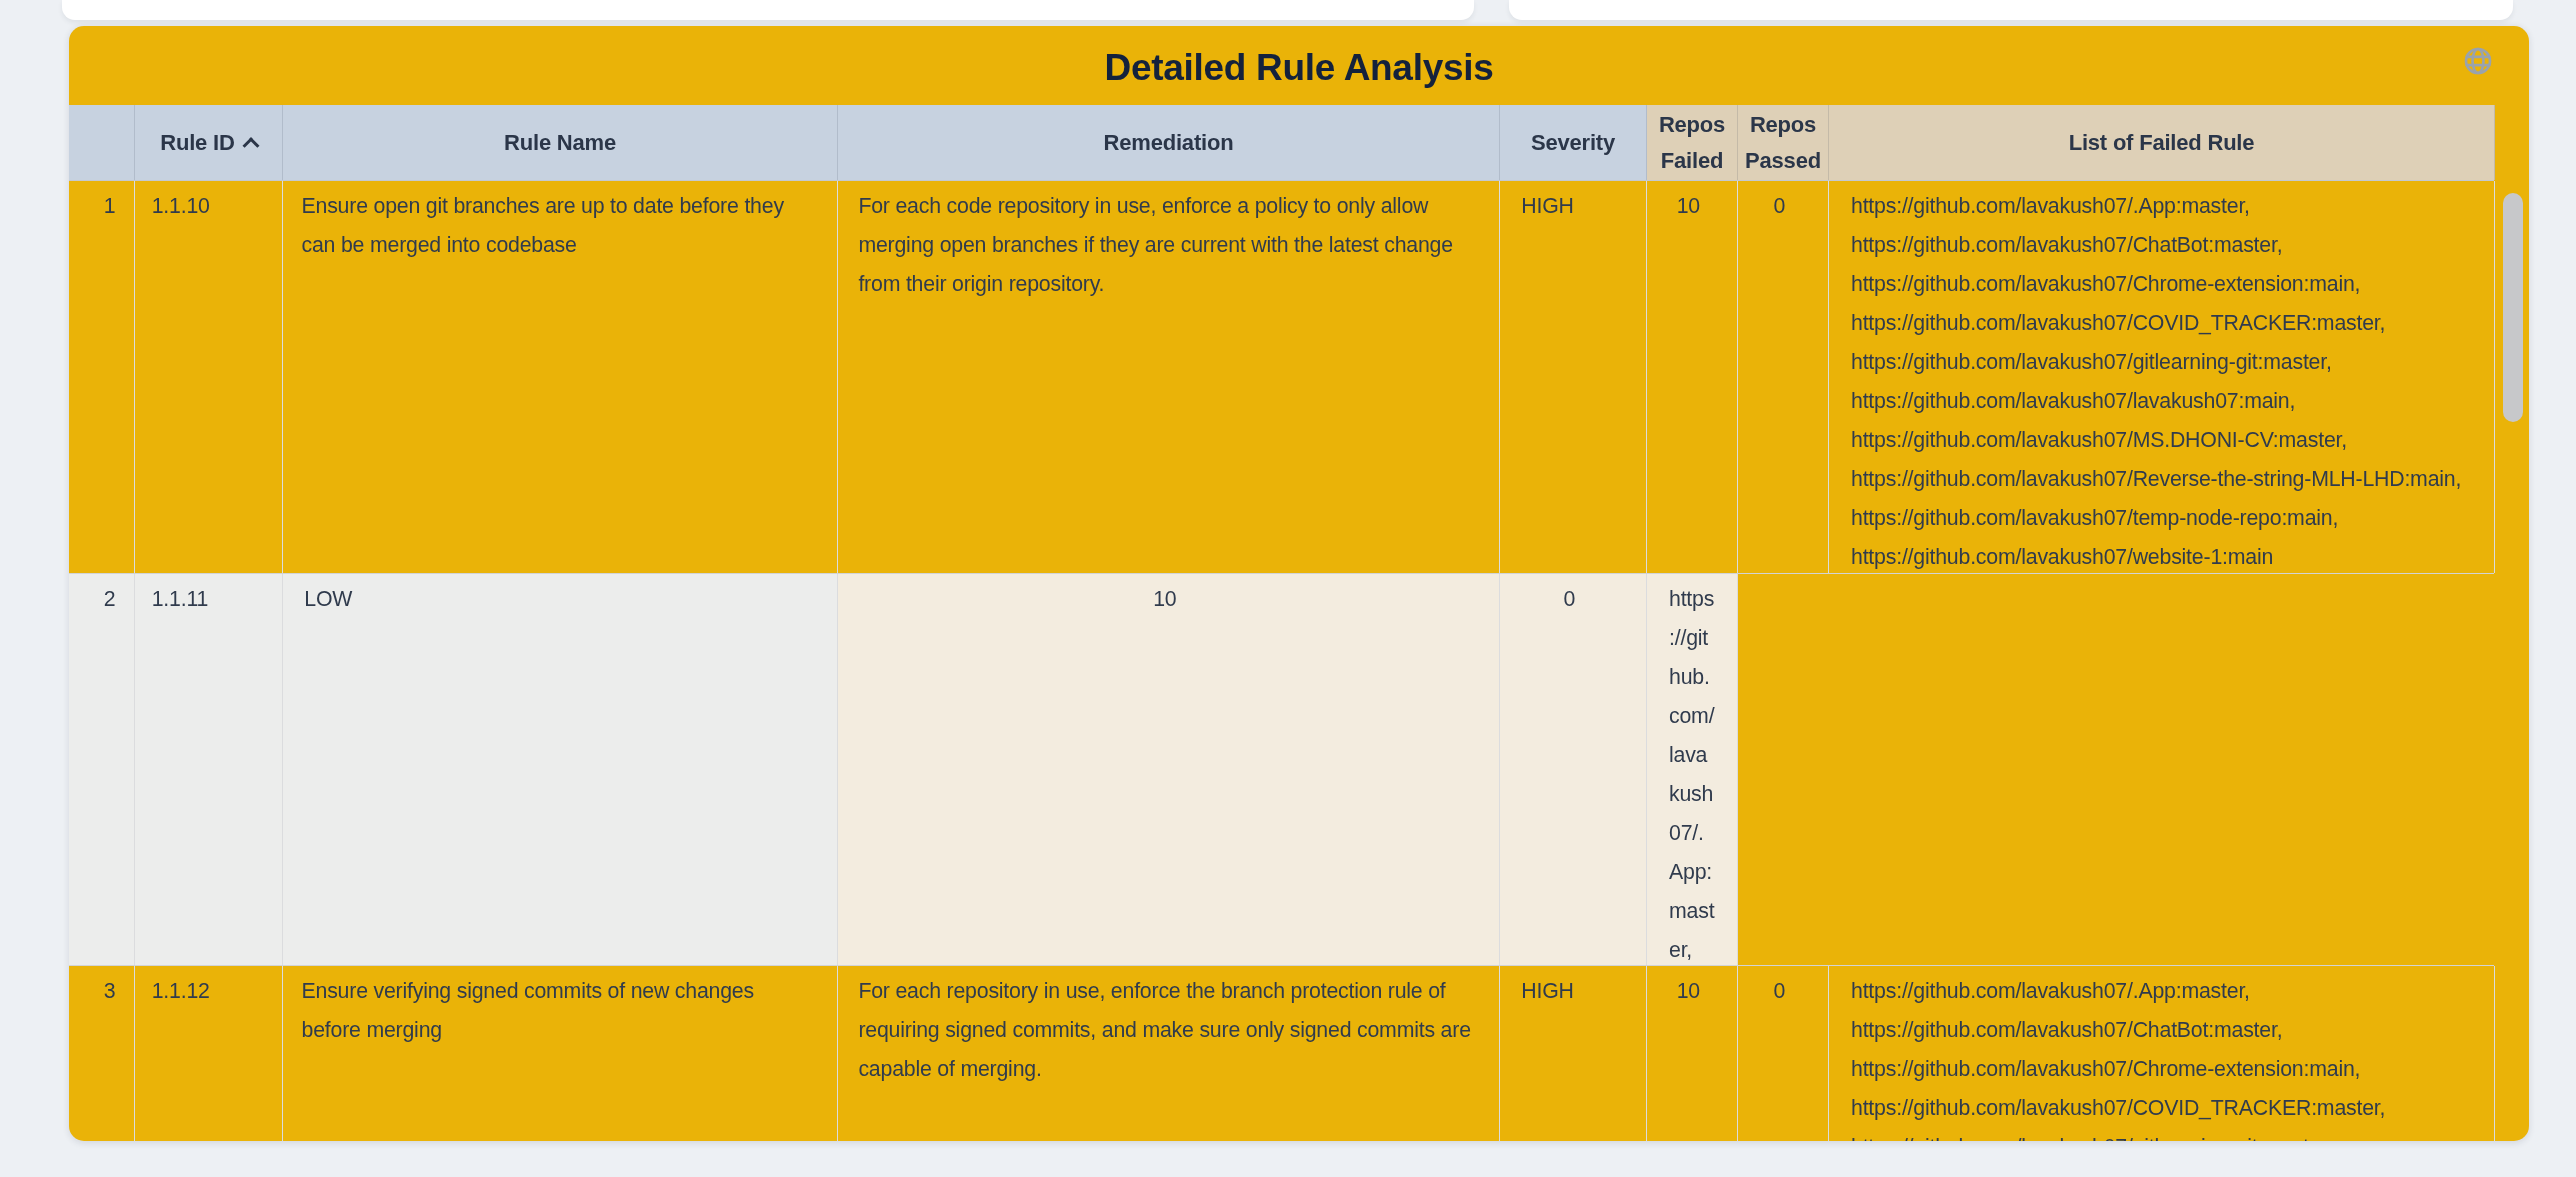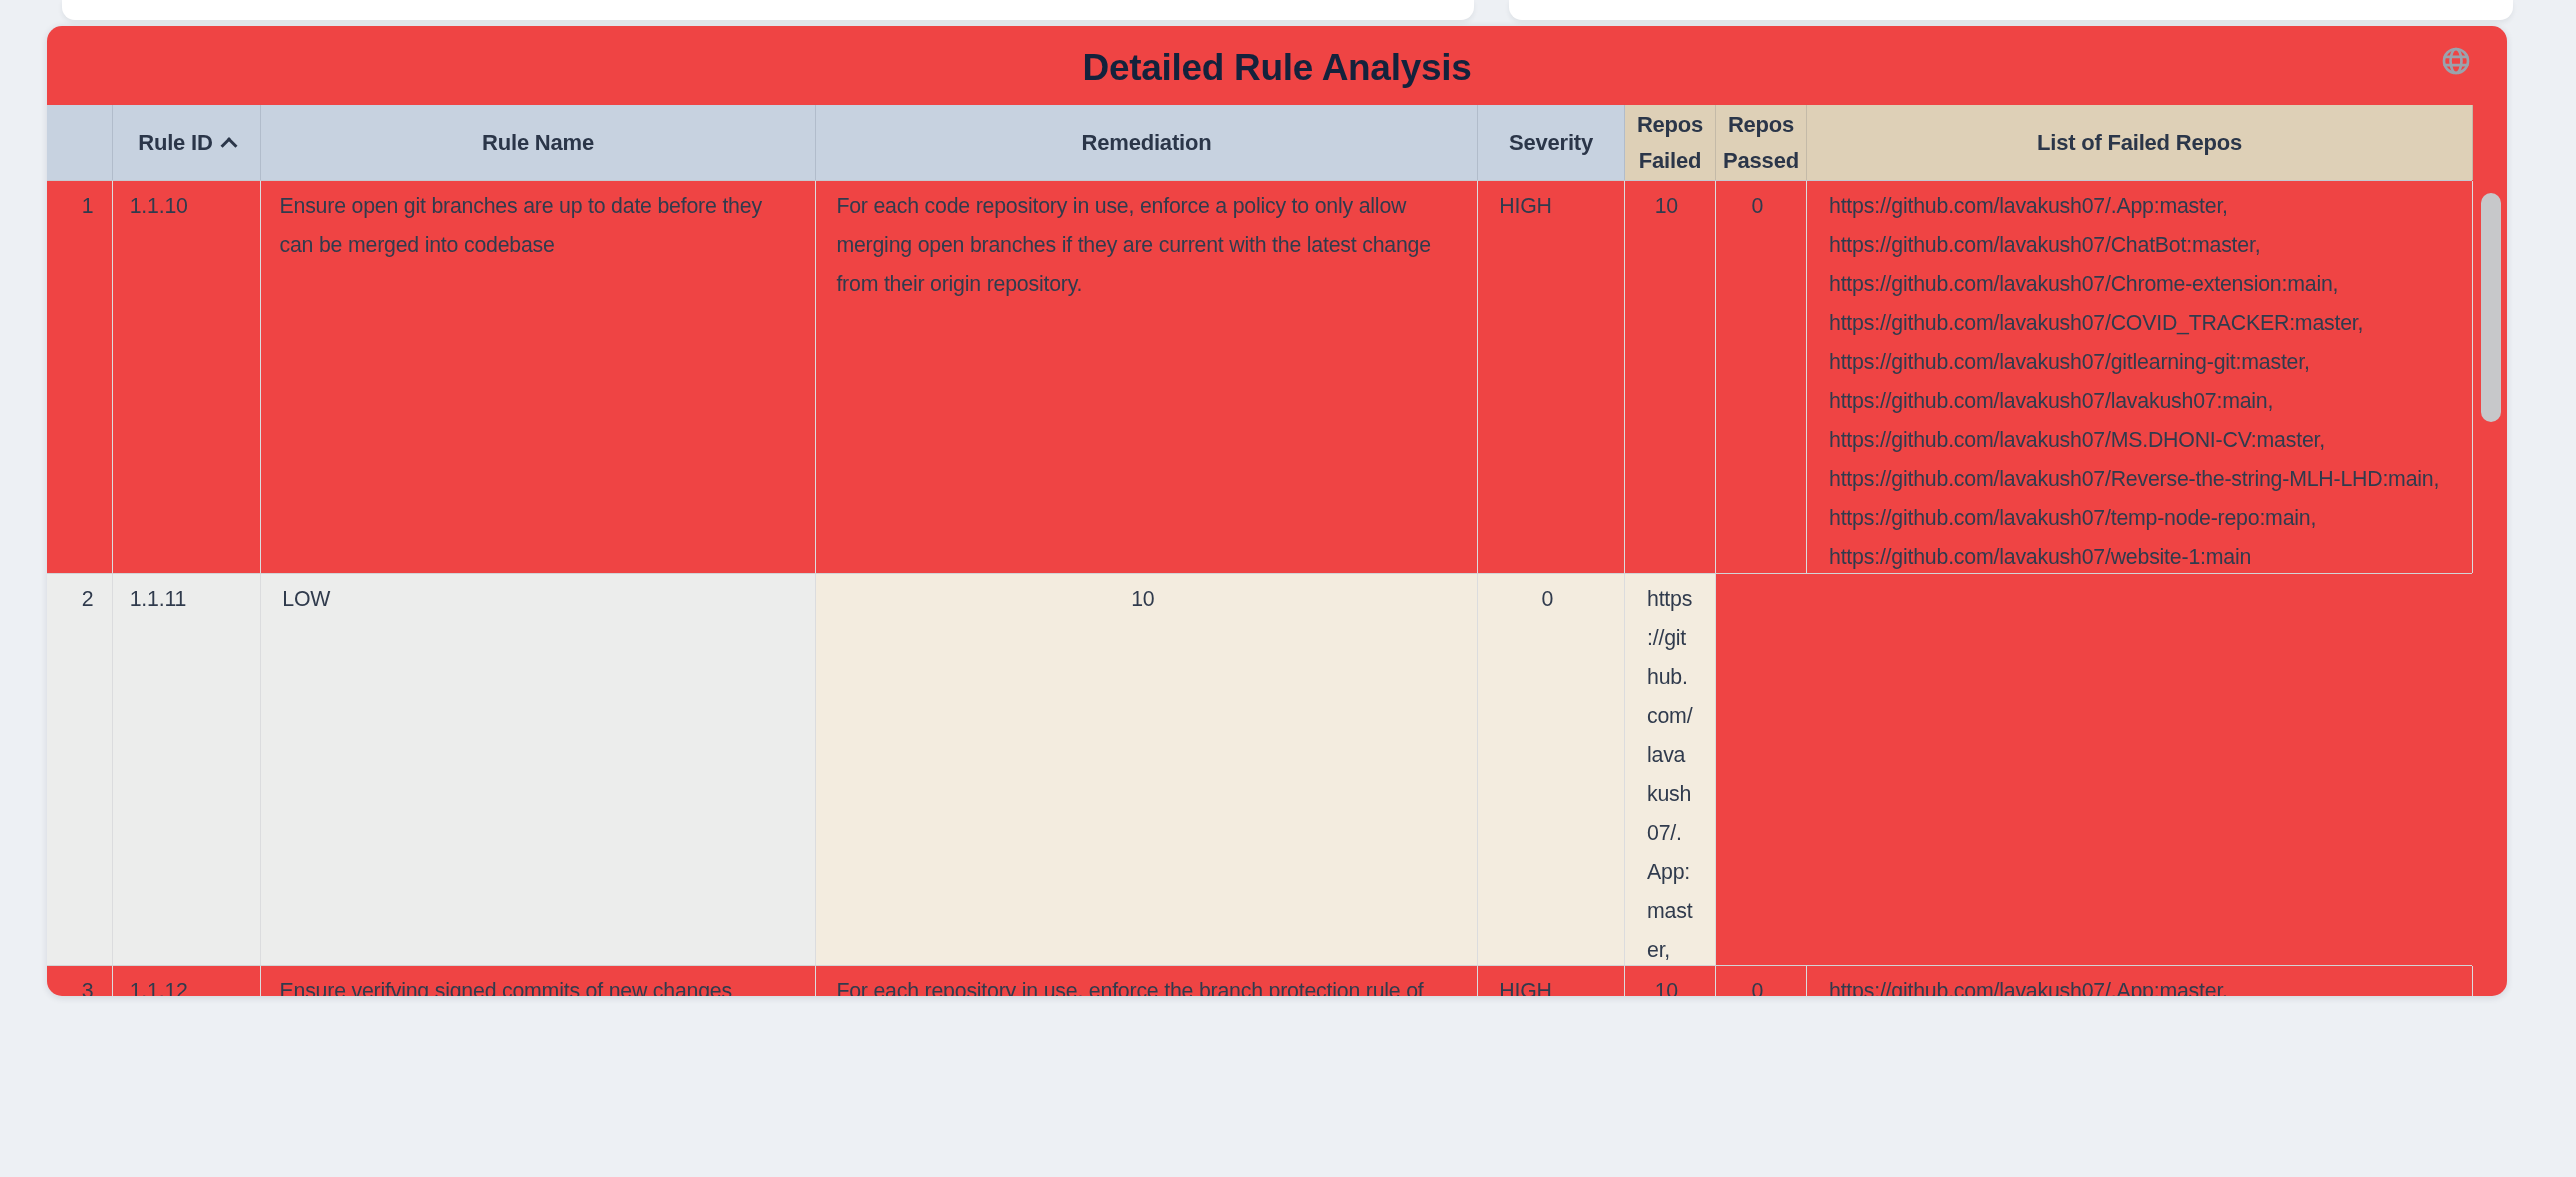--- a/index.html
+++ b/index.html
@@ -12,22 +12,22 @@
   }
   .mini-card {
     position:absolute; top:0; height:20.4px; background:#ffffff;
     border-radius:0 0 13px 13px;
     box-shadow:0 2.8px 5.6px rgba(30,40,60,.07);
   }
   .mini-card.left  { left:62px;  width:1412px; }
   .mini-card.right { left:1509px; width:1004px; }
 
   .card {
-    position:absolute; left:47px; top:26px; width:2460px; height:970px;
-    background:#ef4444; border-radius:15px; overflow:hidden;
+    position:absolute; left:69px; top:26px; width:2460px; height:1115px;
+    background:#eab308; border-radius:15px; overflow:hidden;
     box-shadow:0 1.9px 7.4px rgba(25,35,55,.12);
   }
   .card-header {
     position:relative; height:79px;
     display:flex; align-items:center; justify-content:center;
   }
   .page-title {
     font-size:37px; font-weight:600; color:#14223c; letter-spacing:-0.3px;
     padding-top:5.6px;
   }
@@ -117,21 +117,21 @@
       <div class="hcell h-blue">
         <span>Severity</span>
       </div>
       <div class="hcell h-tan">
         <span>Repos Failed</span>
       </div>
       <div class="hcell h-tan">
         <span>Repos Passed</span>
       </div>
       <div class="hcell h-tan">
-        <span>List of Failed Repos</span>
+        <span>List of Failed Rule</span>
       </div>
     </div>
 
     <div class="trow brow r1">
       <div class="cell c-idx plain">1</div>
       <div class="cell c-rid plain">1.1.10</div>
       <div class="cell c-name plain">Ensure open git branches are up to date before they can be merged into codebase</div>
       <div class="cell c-rem plain">For each code repository in use, enforce a policy to only allow merging open branches if they are current with the latest change from their origin repository.</div>
       <div class="cell c-sev plain">HIGH</div>
       <div class="cell c-num tint">10</div>

